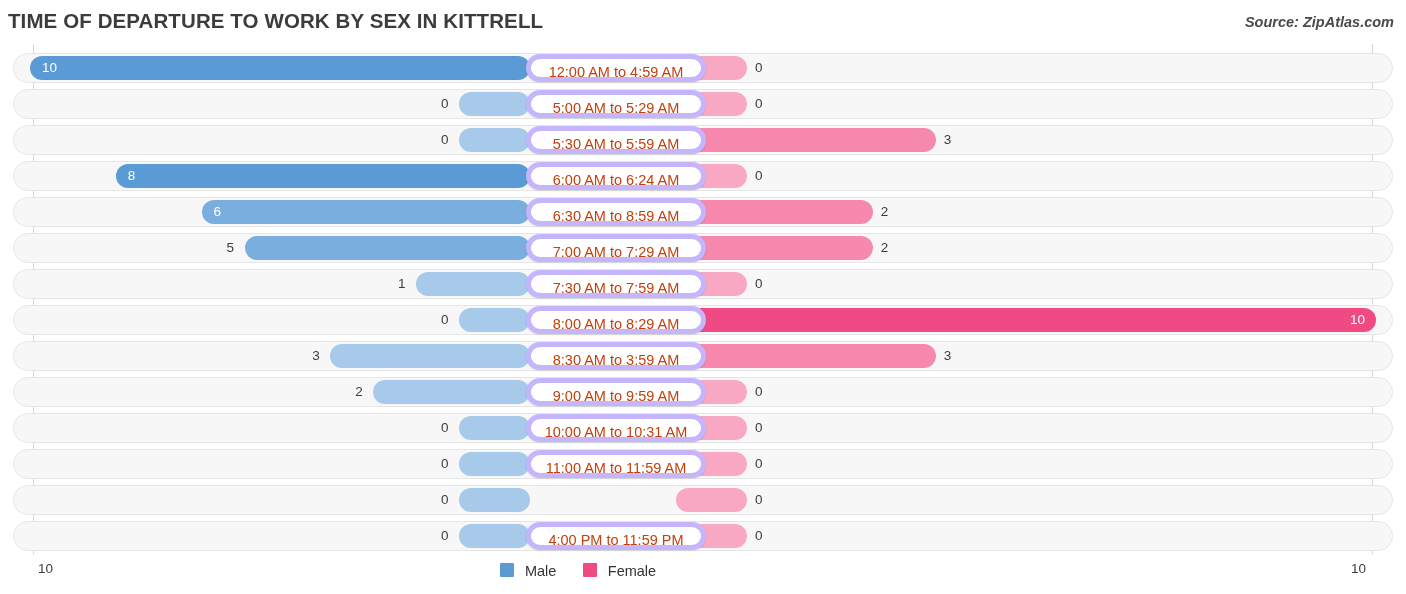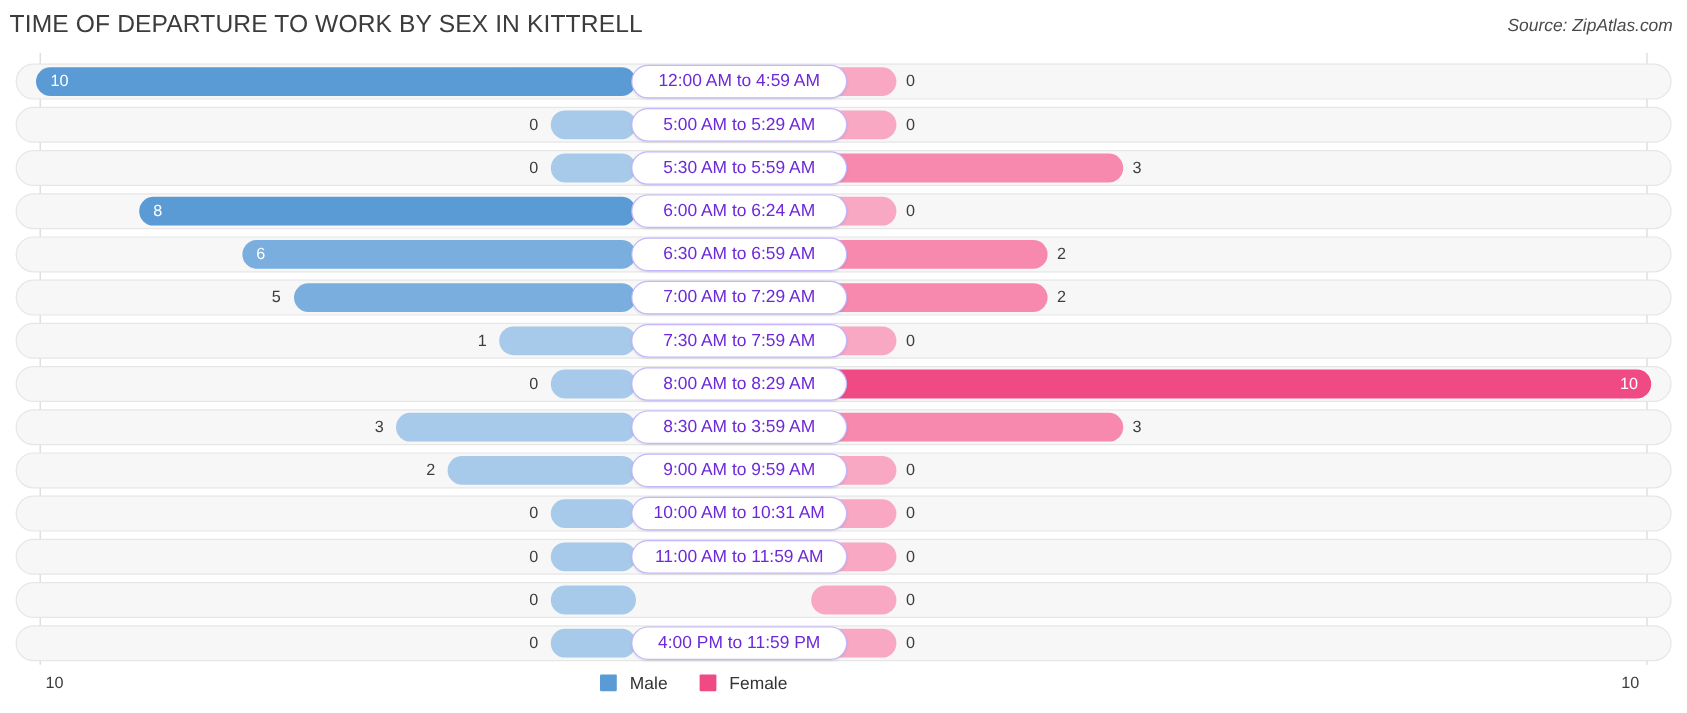--- a/index.html
+++ b/index.html
@@ -2,21 +2,21 @@
 <html><head>
 <meta charset="utf-8">
 <style>
   html,body{margin:0;padding:0;}
   body{
     width:1406px;height:594px;background:#ffffff;
     font-family:"Liberation Sans","DejaVu Sans",sans-serif;
     overflow:hidden;position:relative;
   }
   
-  #header{position:absolute;left:0;top:0;width:1406px;height:44px;}
+  #header{position:absolute;left:0;top:0;width:1406px;height:44px;font-weight:bold;}
   #chart-title{
     position:absolute;left:8px;top:9px;
     font-size:20.5px;color:#3c3c3c;letter-spacing:.1px;white-space:nowrap;
   }
   #source-note{
     position:absolute;right:12px;top:14px;
     font-size:14.5px;font-style:italic;color:#4a4a4a;white-space:nowrap;
   }
   
   #plot{position:absolute;left:0;top:44px;width:1406px;height:510px;}
@@ -42,23 +42,23 @@
   .bar-female-lite{background:#f9a8c4;}
 
   .val{
     position:absolute;top:0;height:30px;line-height:30px;
     font-size:13.5px;color:#3d3d3d;white-space:nowrap;
   }
   .val-in{color:#ffffff;font-size:13.5px;}
 
   .cat-pill{
     position:absolute;left:513px;top:1px;width:180px;height:28px;
-    border-radius:14px;background:#ffffff;border:1px solid #c4b5fd;
+    border-radius:14px;background:#ffffff;border:5px solid #c4b5fd;
     box-sizing:border-box;line-height:26px;text-align:center;
-    font-size:14.5px;color:#6d28d9;z-index:5;
+    font-size:14.5px;color:#c2410c;z-index:5;
     box-shadow:0 1px 2px rgba(0,0,0,.10);
   }
   
   #footer{position:absolute;left:0;top:554px;width:1406px;height:40px;}
   #axis-label-left{position:absolute;left:38px;top:7px;font-size:13.5px;color:#3d3d3d;}
   #axis-label-right{position:absolute;right:40px;top:7px;font-size:13.5px;color:#3d3d3d;}
   #legend{position:absolute;left:0;top:7px;width:1156px;text-align:center;}
   .legend-item{display:inline-block;margin:0 11px;font-size:14.5px;color:#333;vertical-align:middle;}
   .legend-swatch{display:inline-block;width:14px;height:14px;vertical-align:-2px;margin-right:7px;border-radius:1px;}
   .legend-label{display:inline-block;vertical-align:middle;}
@@ -106,21 +106,21 @@
         <div class="bar bar-female-lite" style="left: 663px; width: 71px;"></div>
         <div class="val" style="left: 742px;">0</div>
         <div class="cat-pill">6:00 AM to 6:24 AM</div>
       </div>
       <div class="row" style="top: 153px;">
         <div class="track"></div>
         <div class="bar bar-male-mid" style="left: 188.6px; width: 328.4px;"></div>
         <div class="val val-in" style="left: 200.6px;">6</div>
         <div class="bar bar-female" style="left: 663px; width: 196.8px;"></div>
         <div class="val" style="left: 867.8px;">2</div>
-        <div class="cat-pill">6:30 AM to 6:59 AM</div>
+        <div class="cat-pill">6:30 AM to 8:59 AM</div>
       </div>
       <div class="row" style="top: 189px;">
         <div class="track"></div>
         <div class="bar bar-male-mid" style="left: 231.5px; width: 285.5px;"></div>
         <div class="val" style="left: 213.5px;">5</div>
         <div class="bar bar-female" style="left: 663px; width: 196.8px;"></div>
         <div class="val" style="left: 867.8px;">2</div>
         <div class="cat-pill">7:00 AM to 7:29 AM</div>
       </div>
       <div class="row" style="top: 225px;">

